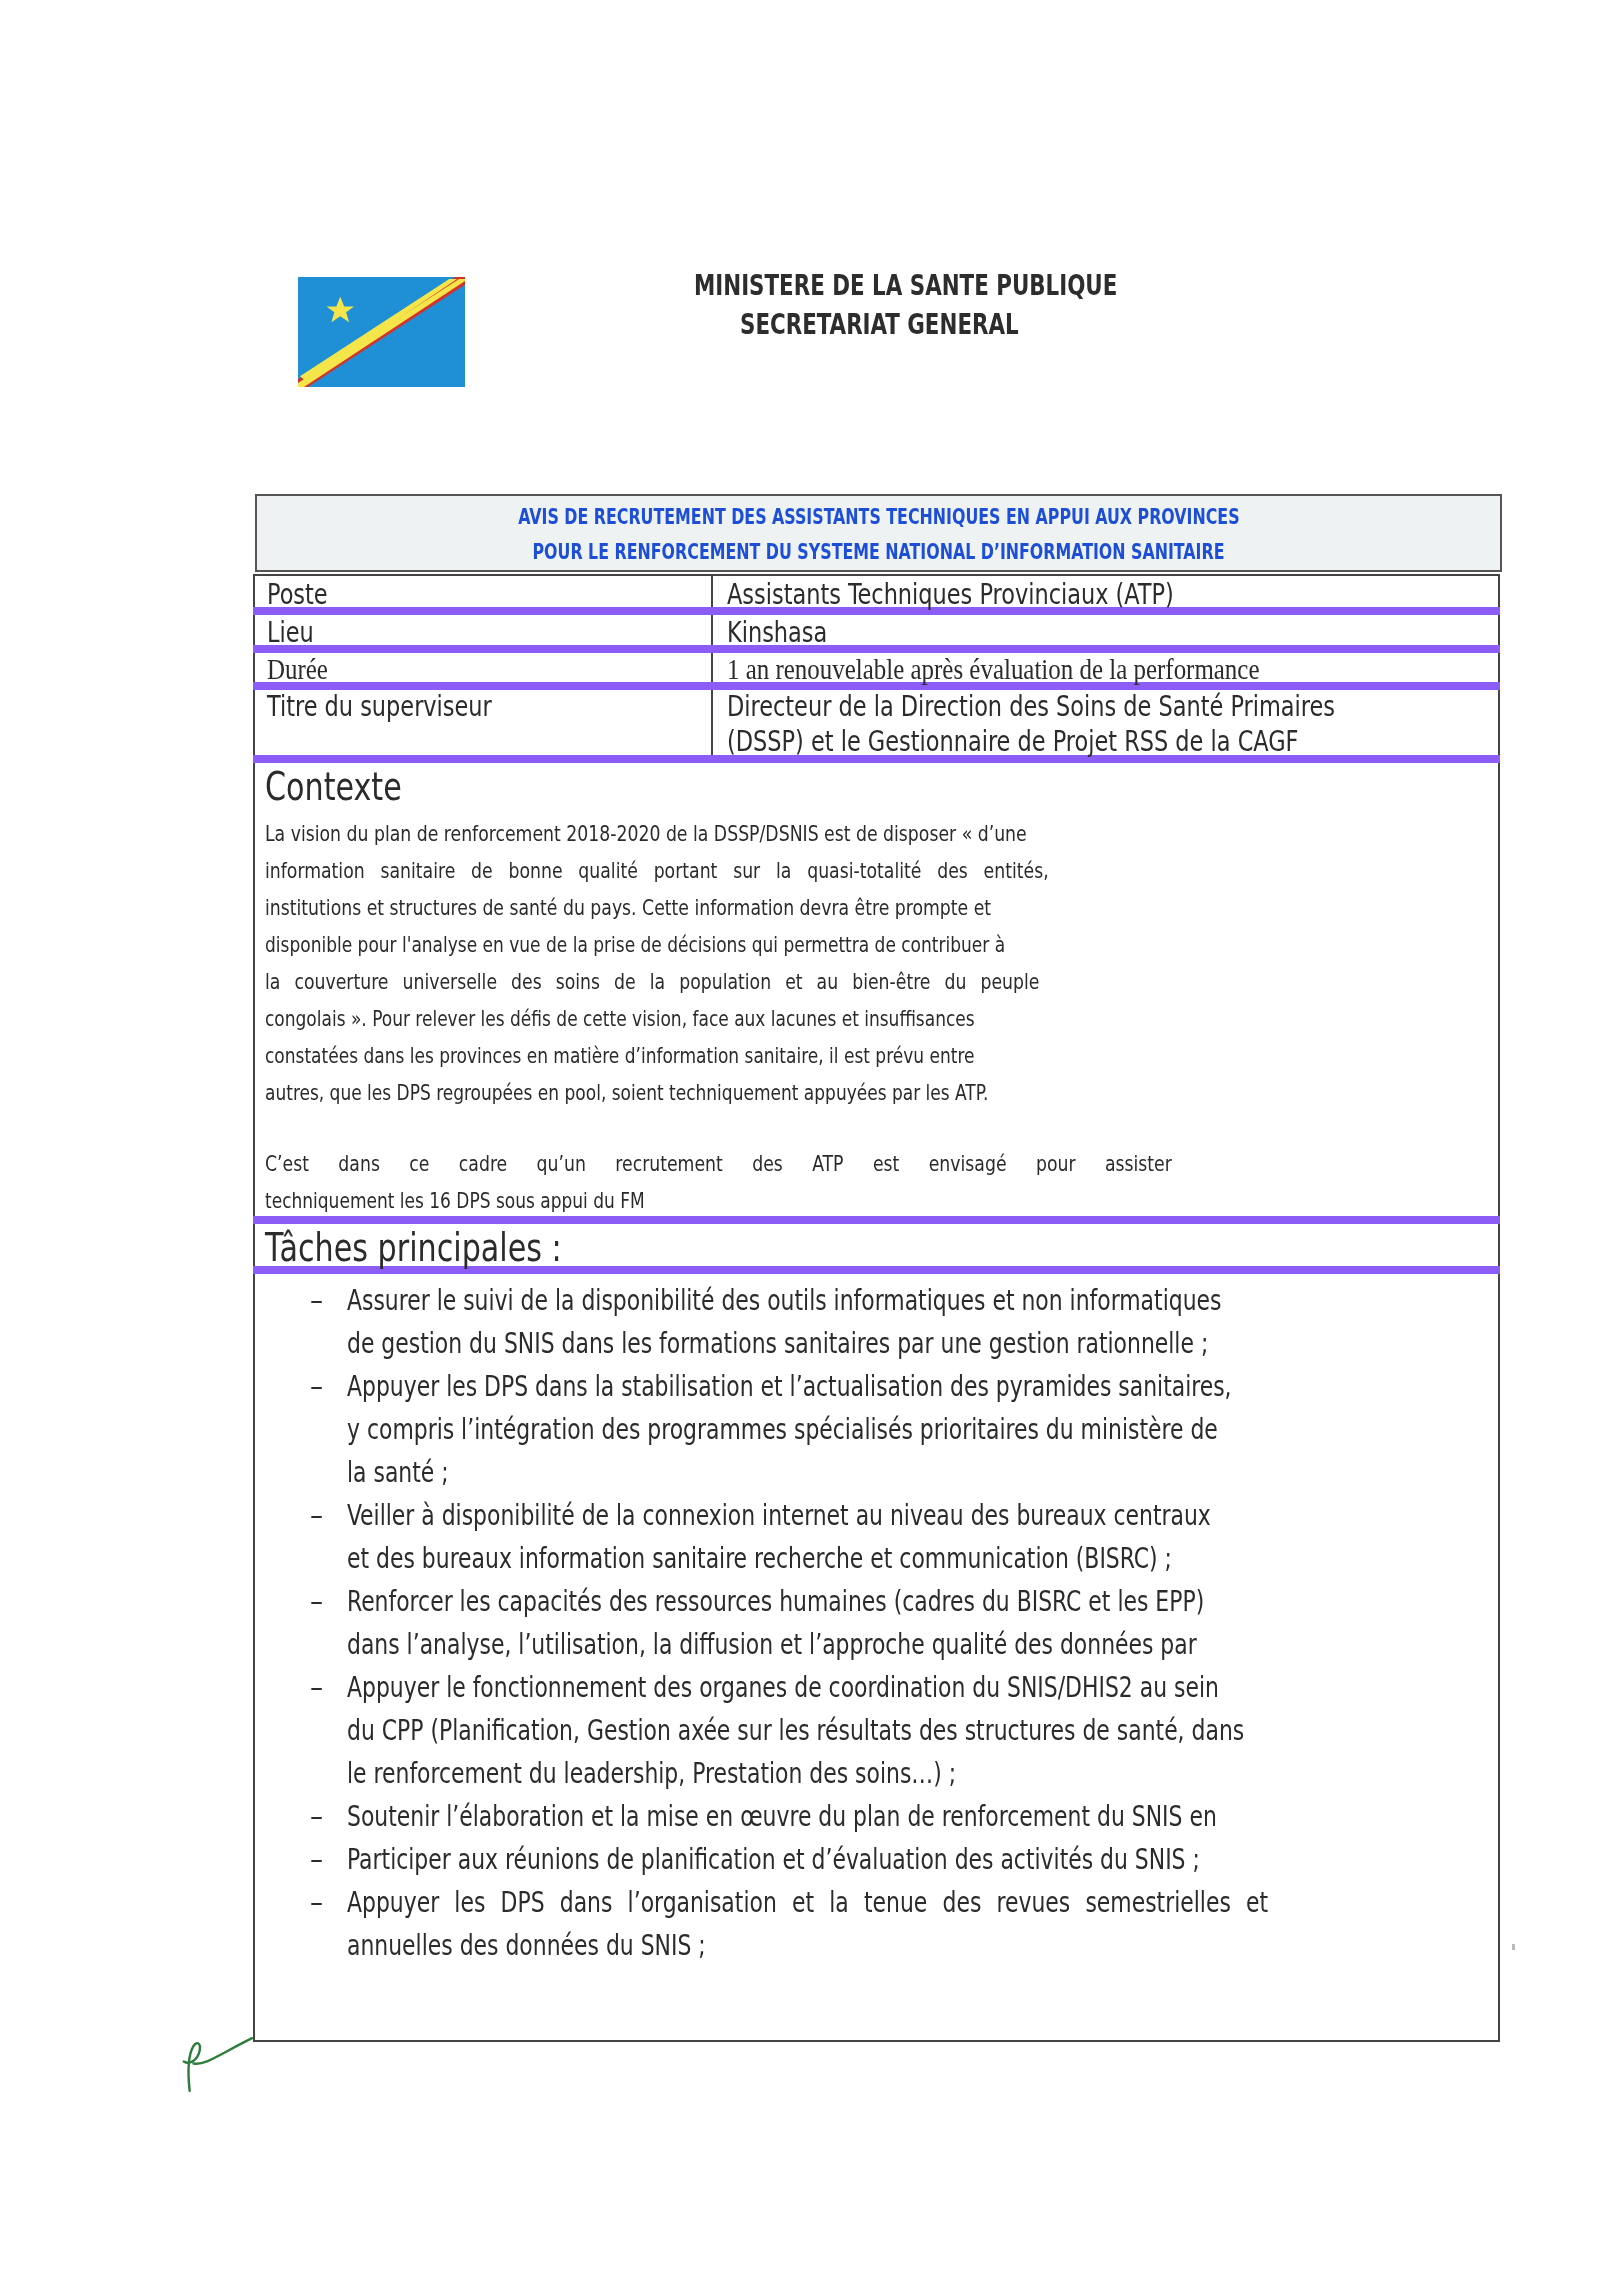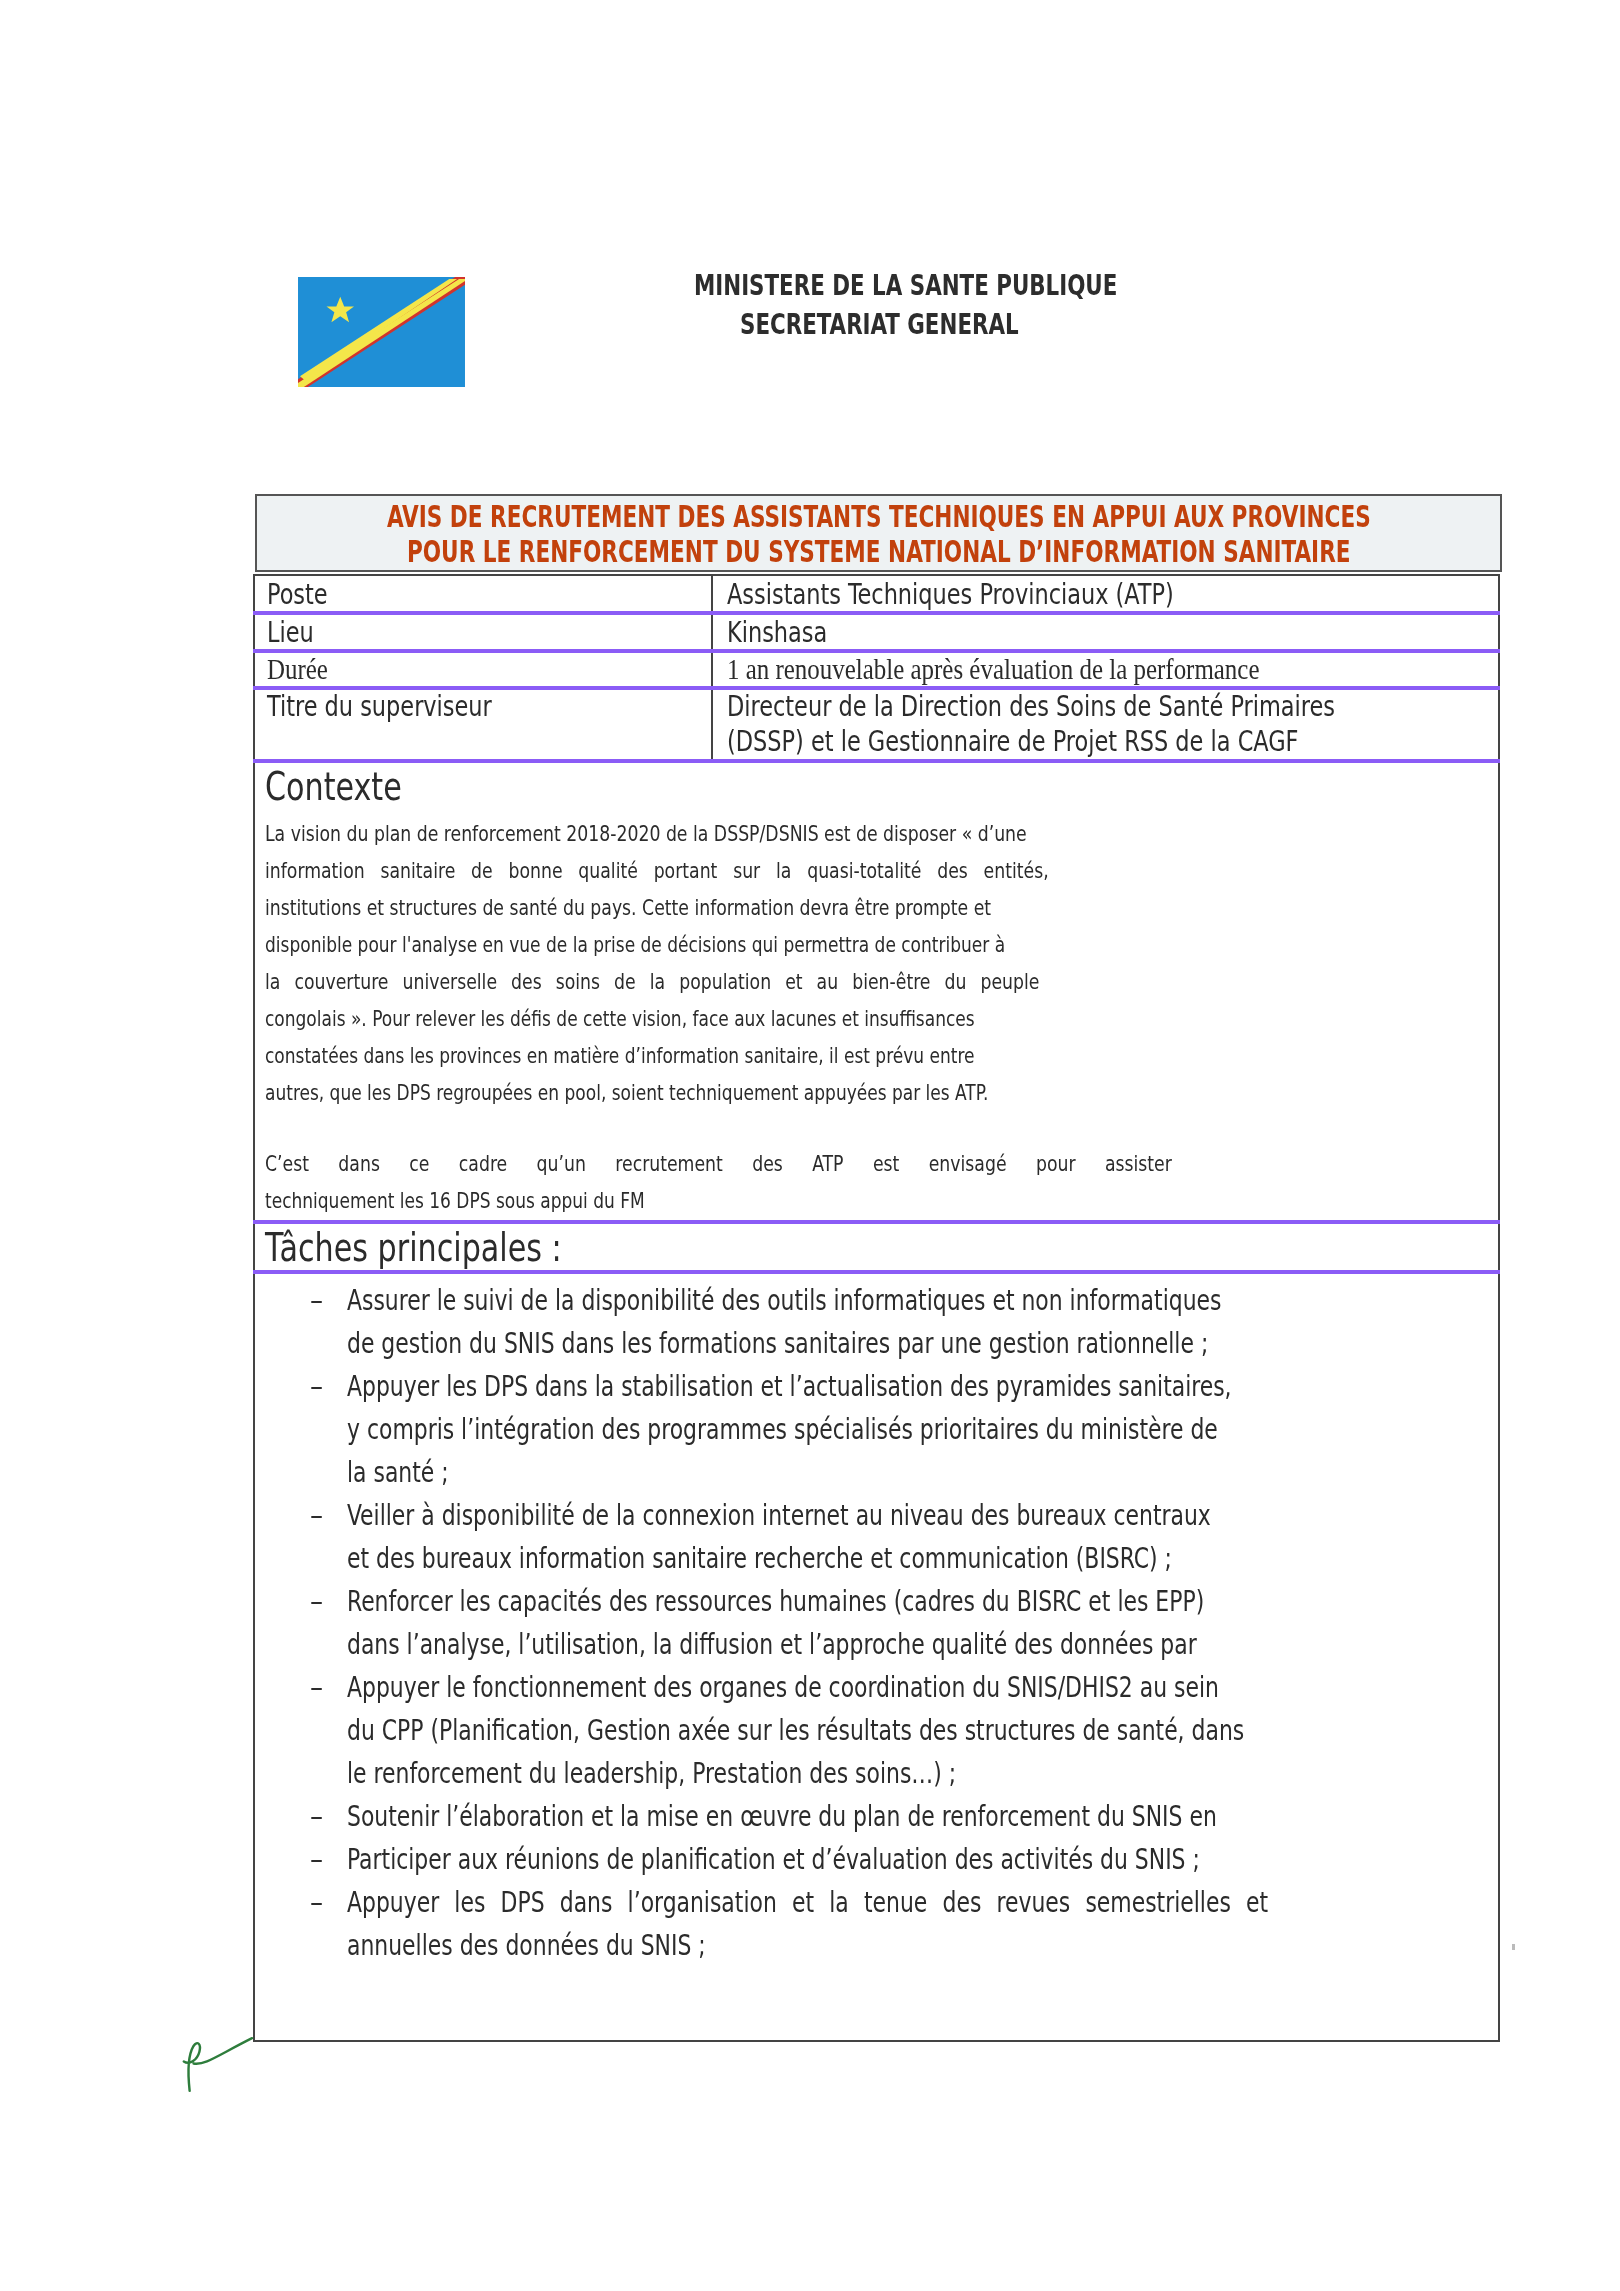--- a/index.html
+++ b/index.html
@@ -4,27 +4,27 @@
 <style>
   html, body { margin: 0; padding: 0; background: #ffffff; }
   body { width: 1620px; height: 2292px; position: relative; overflow: hidden;
          font-family: "DejaVu Sans Condensed", "Liberation Sans Narrow", "Liberation Sans", sans-serif; color: #2b2b2b; }
   .flag { position: absolute; left: 298px; top: 277px; width: 167px; height: 110px; }
   .header-block { position: absolute; left: 686px; top: 267px; width: 549px; font-weight: bold; font-size: 29px; line-height: 37px; color: #2d2d2d; letter-spacing: 0px; }
   .header-block .l1 { position: absolute; left: 7.8px; top: 0; white-space: nowrap; transform: scaleX(0.82); transform-origin: left top; }
   .header-block .l2 { position: absolute; left: 54px; top: 39px; white-space: nowrap; transform: scaleX(0.82); transform-origin: left top; }
 
   .title-box { position: absolute; left: 255px; top: 494px; width: 1247px; height: 78px; border: 2px solid #555; background: #eef2f3; box-sizing: border-box; }
-  .title-box div { position: absolute; left: 0; width: 100%; text-align: center; font-weight: bold; font-size: 30px; line-height: 33px; color: #c2410c; white-space: nowrap; }
+  .title-box div { position: absolute; left: 0; width: 100%; text-align: center; font-weight: bold; font-size: 22px; line-height: 33px; color: #1d4ed8; white-space: nowrap; }
   .title-box .t1 { top: 3.9px; }
   .title-box .t2 { top: 39px; }
   .title-box span { display: inline-block; transform: scaleX(0.8); transform-origin: center top; }
 
   .frame { position: absolute; left: 253px; top: 574px; width: 1247px; height: 1468px; border: 2px solid #444; box-sizing: border-box; }
-  .row { position: absolute; left: 253px; width: 1247px; border-bottom: 4px solid #8b5cf6; box-sizing: border-box; }
+  .row { position: absolute; left: 253px; width: 1247px; border-bottom: 8px solid #8b5cf6; box-sizing: border-box; }
   .cell-l { position: absolute; left: 13.7px; font-size: 29px; line-height: 37px; white-space: nowrap; }
   .cell-r { position: absolute; left: 474px; font-size: 29px; line-height: 37px; white-space: nowrap; }
   .vdiv { position: absolute; left: 711px; top: 576px; width: 2px; height: 185px; background: #444; }
   .sx { display: inline-block; transform: scaleX(0.86); transform-origin: left top; }
 
   .section-title { position: absolute; left: 265px; font-weight: normal; font-size: 39px; line-height: 37px; white-space: nowrap; }
   .para { position: absolute; left: 265px; width: 1225px; font-size: 22px; line-height: 37px; }
   .para .ln { display: block; white-space: nowrap; height: 37px; }
   .para .ln span { display: inline-block; transform-origin: left top; }
 

